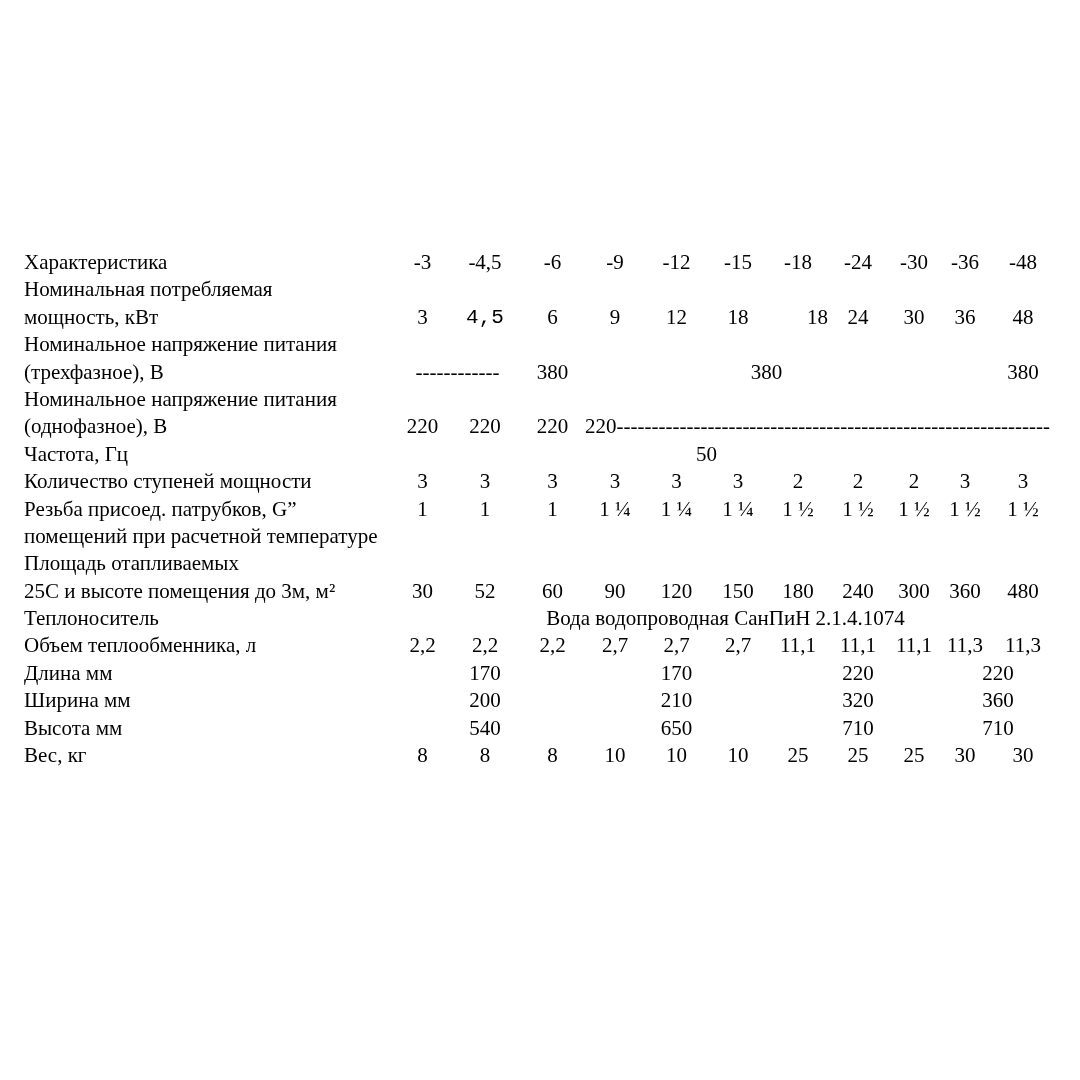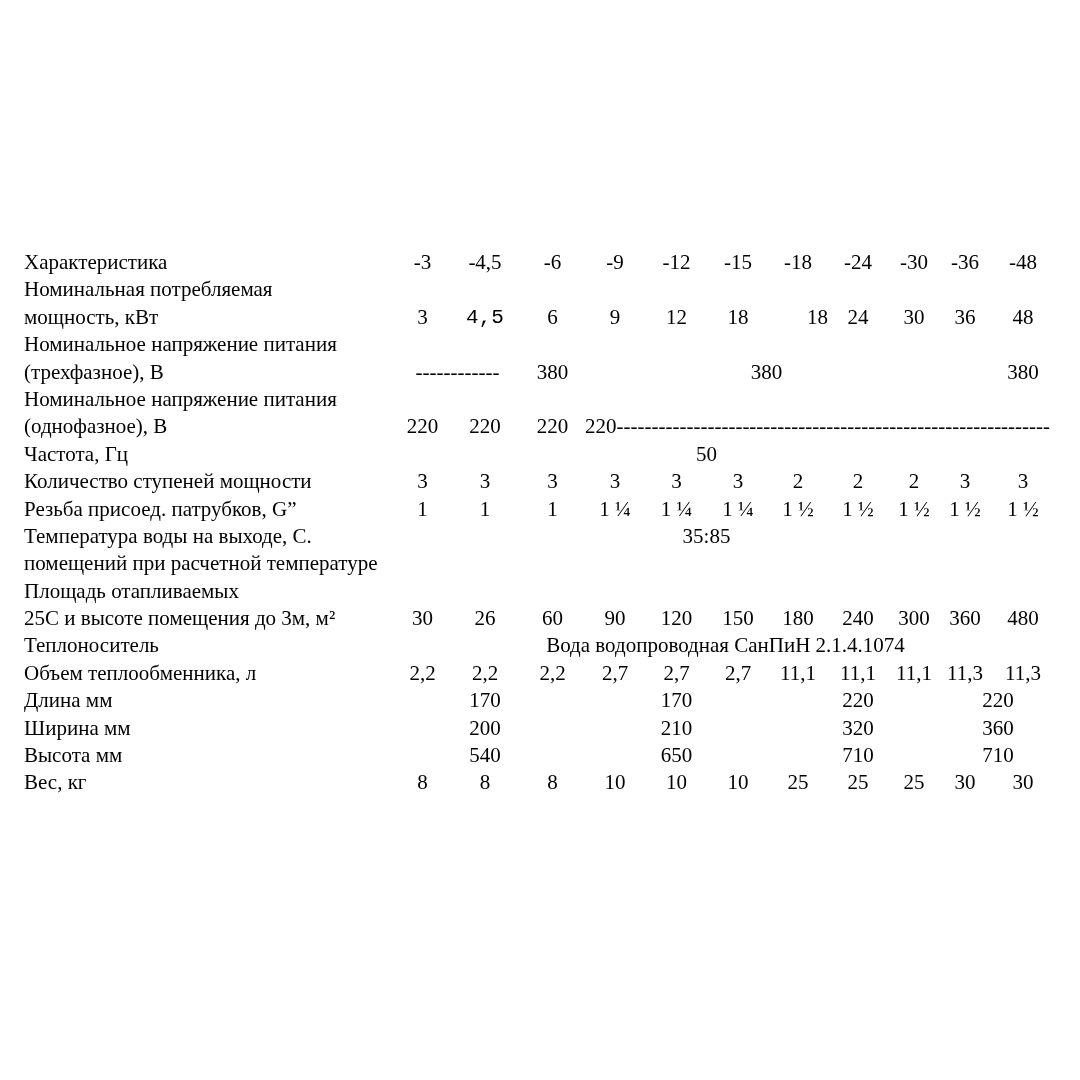--- a/index.html
+++ b/index.html
@@ -137,33 +137,29 @@
           <div class="t-cell" style="grid-column: 5 / span 1;">1 ¼</div>
           <div class="t-cell" style="grid-column: 6 / span 1;">1 ¼</div>
           <div class="t-cell" style="grid-column: 7 / span 1;">1 ¼</div>
           <div class="t-cell" style="grid-column: 8 / span 1;">1 ½</div>
           <div class="t-cell" style="grid-column: 9 / span 1;">1 ½</div>
           <div class="t-cell" style="grid-column: 10 / span 1;">1 ½</div>
           <div class="t-cell" style="grid-column: 11 / span 1;">1 ½</div>
           <div class="t-cell" style="grid-column: 12 / span 1;">1 ½</div>
         </div>
         <div class="t-row">
-          <div class="t-label">Температура воды на выходе, С.</div>
-          <div class="t-cell" style="grid-column: 6 / span 2;">35:85</div>
-        </div>
-        <div class="t-row">
           <div class="t-label">помещений при расчетной температуре</div>
         </div>
         <div class="t-row">
           <div class="t-label">Площадь отапливаемых</div>
         </div>
         <div class="t-row">
           <div class="t-label">25С и высоте помещения до 3м, м²</div>
           <div class="t-cell" style="grid-column: 2 / span 1;">30</div>
-          <div class="t-cell" style="grid-column: 3 / span 1;">26</div>
+          <div class="t-cell" style="grid-column: 3 / span 1;">52</div>
           <div class="t-cell" style="grid-column: 4 / span 1;">60</div>
           <div class="t-cell" style="grid-column: 5 / span 1;">90</div>
           <div class="t-cell" style="grid-column: 6 / span 1;">120</div>
           <div class="t-cell" style="grid-column: 7 / span 1;">150</div>
           <div class="t-cell" style="grid-column: 8 / span 1;">180</div>
           <div class="t-cell" style="grid-column: 9 / span 1;">240</div>
           <div class="t-cell" style="grid-column: 10 / span 1;">300</div>
           <div class="t-cell" style="grid-column: 11 / span 1;">360</div>
           <div class="t-cell" style="grid-column: 12 / span 1;">480</div>
         </div>

